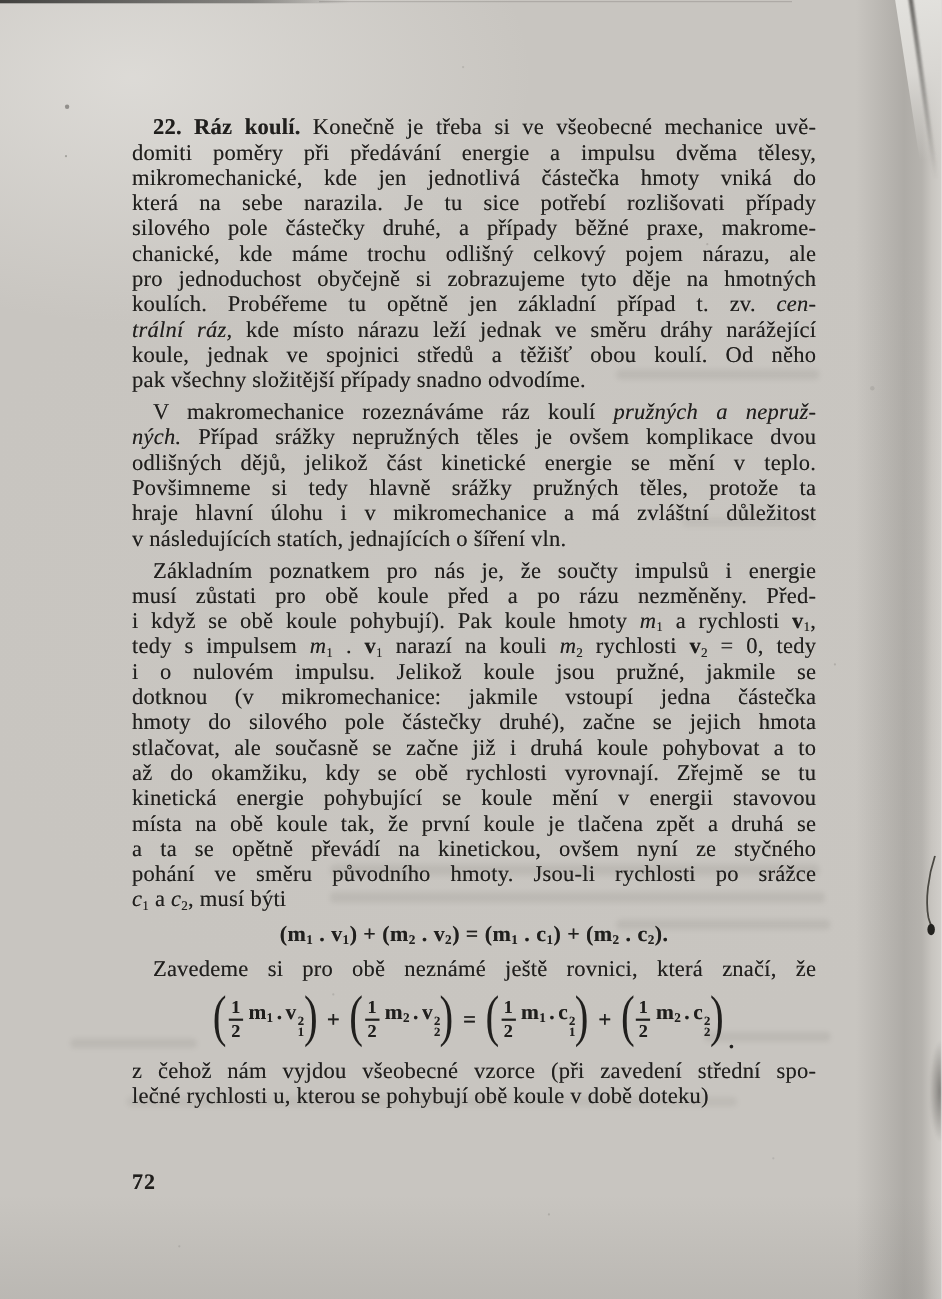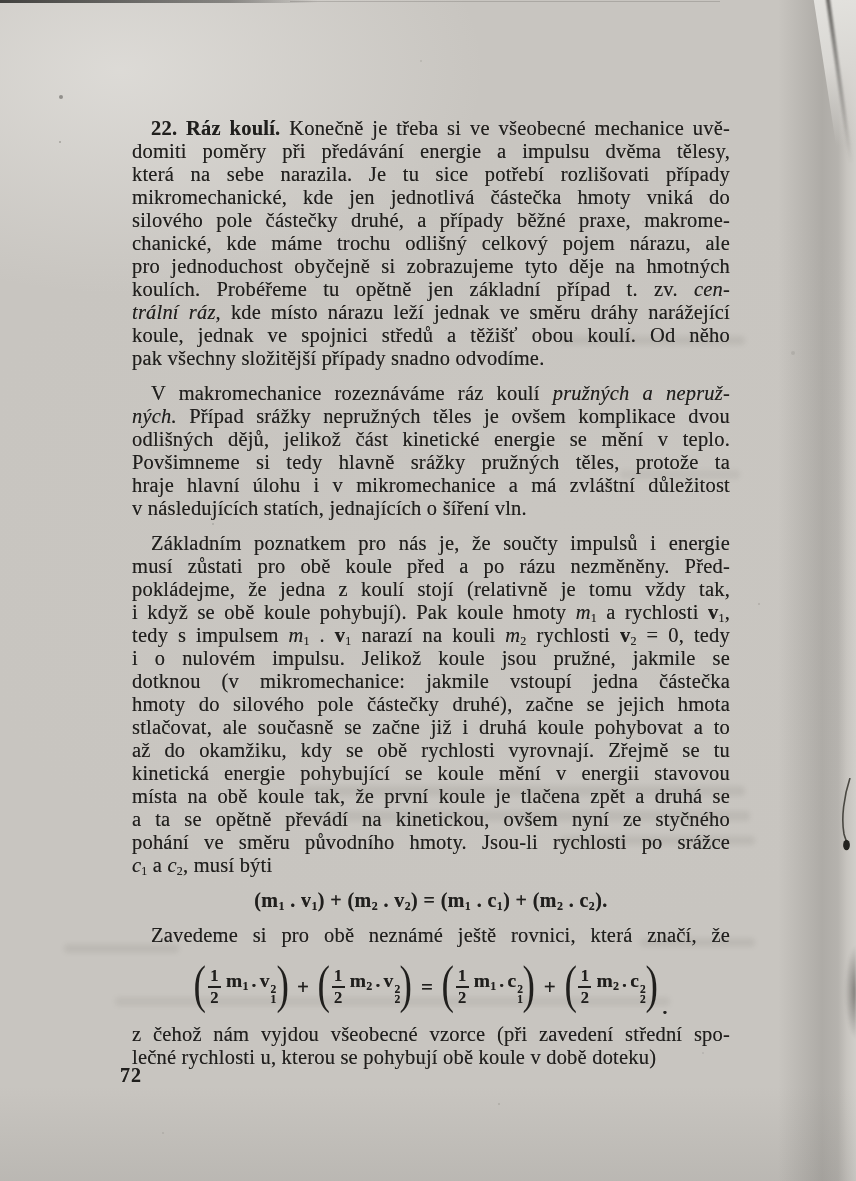--- a/index.html
+++ b/index.html
@@ -43,21 +43,21 @@
   .g3 { left:300px; top:786px; width:445px; height:10px; }
   .g4 { left:300px; top:811px; width:450px; height:10px; }
   .g5 { left:560px; top:836px; width:195px; }
   .g6 { left:64px;  top:944px; width:115px; }
   .g7 { left:640px; top:938px; width:115px; }
   .g8 { left:115px; top:997px; width:555px; opacity:.09; }
 
   
   .text-block { position:absolute; left:120px; top:105px; width:622px;
     font-size:20.5px; letter-spacing:.2px; text-shadow:0 0 .5px rgba(32,31,29,.55); }
-  .para { margin:12px; }
+  .para { margin:0; }
   .para + .para { margin-top:6px; }
   .para.noindent { margin-top:7px; }
   .line { line-height:23px; text-align:justify; text-align-last:justify; white-space:normal; }
   .line.last { text-align-last:left; }
   .para.indent .line.first { text-indent:19px; }
   .line b { font-weight:bold; }
   .line i { font-style:italic; }
   sub { font-size:12px; line-height:0; vertical-align:-3px; }
 
   
@@ -105,22 +105,22 @@
       <path d="M14,0 C8,18 5,40 8,56 C9.5,62 12,65 11,69" stroke="#4a4842" stroke-width="1.6" fill="none"></path>
       <ellipse cx="10.5" cy="67" rx="3.4" ry="5.2" fill="#23221f"></ellipse>
     </svg>
   </div>
 
   <div class="text-block">
 
     <div class="para indent">
         <div class="line first"><b>22. Ráz koulí.</b> Konečně je třeba si ve všeobecné mechanice uvě-</div>
         <div class="line">domiti poměry při předávání energie a impulsu dvěma tělesy,</div>
+        <div class="line">mikromechanické, kde jen jednotlivá částečka hmoty vniká do</div>
         <div class="line">která na sebe narazila. Je tu sice potřebí rozlišovati případy</div>
-        <div class="line">mikromechanické, kde jen jednotlivá částečka hmoty vniká do</div>
         <div class="line">silového pole částečky druhé, a případy běžné praxe, makrome-</div>
         <div class="line">chanické, kde máme trochu odlišný celkový pojem nárazu, ale</div>
         <div class="line">pro jednoduchost obyčejně si zobrazujeme tyto děje na hmotných</div>
         <div class="line">koulích. Probéřeme tu opětně jen základní případ t. zv. <i>cen-</i></div>
         <div class="line"><i>trální ráz,</i> kde místo nárazu leží jednak ve směru dráhy narážející</div>
         <div class="line">koule, jednak ve spojnici středů a těžišť obou koulí. Od něho</div>
         <div class="line last">pak všechny složitější případy snadno odvodíme.</div>
       </div>
 
     <div class="para indent">
@@ -128,21 +128,20 @@
         <div class="line"><i>ných.</i> Případ srážky nepružných těles je ovšem komplikace dvou</div>
         <div class="line">odlišných dějů, jelikož část kinetické energie se mění v teplo.</div>
         <div class="line">Povšimneme si tedy hlavně srážky pružných těles, protože ta</div>
         <div class="line">hraje hlavní úlohu i v mikromechanice a má zvláštní důležitost</div>
         <div class="line last">v následujících statích, jednajících o šíření vln.</div>
       </div>
 
     <div class="para indent">
         <div class="line first">Základním poznatkem pro nás je, že součty impulsů i energie</div>
         <div class="line">musí zůstati pro obě koule před a po rázu nezměněny. Před-</div>
-        <div class="line">pokládejme, že jedna z koulí stojí (relativně je tomu vždy tak,</div>
         <div class="line">i když se obě koule pohybují). Pak koule hmoty <i>m</i><sub>1</sub> a rychlosti <b>v</b><sub>1</sub>,</div>
         <div class="line">tedy s impulsem <i>m</i><sub>1</sub> . <b>v</b><sub>1</sub> narazí na kouli <i>m</i><sub>2</sub> rychlosti <b>v</b><sub>2</sub> = 0, tedy</div>
         <div class="line">i o nulovém impulsu. Jelikož koule jsou pružné, jakmile se</div>
         <div class="line">dotknou (v mikromechanice: jakmile vstoupí jedna částečka</div>
         <div class="line">hmoty do silového pole částečky druhé), začne se jejich hmota</div>
         <div class="line">stlačovat, ale současně se začne již i druhá koule pohybovat a to</div>
         <div class="line">až do okamžiku, kdy se obě rychlosti vyrovnají. Zřejmě se tu</div>
         <div class="line">kinetická energie pohybující se koule mění v energii stavovou</div>
         <div class="line">místa na obě koule tak, že první koule je tlačena zpět a druhá se</div>
         <div class="line">a ta se opětně převádí na kinetickou, ovšem nyní ze styčného</div>

